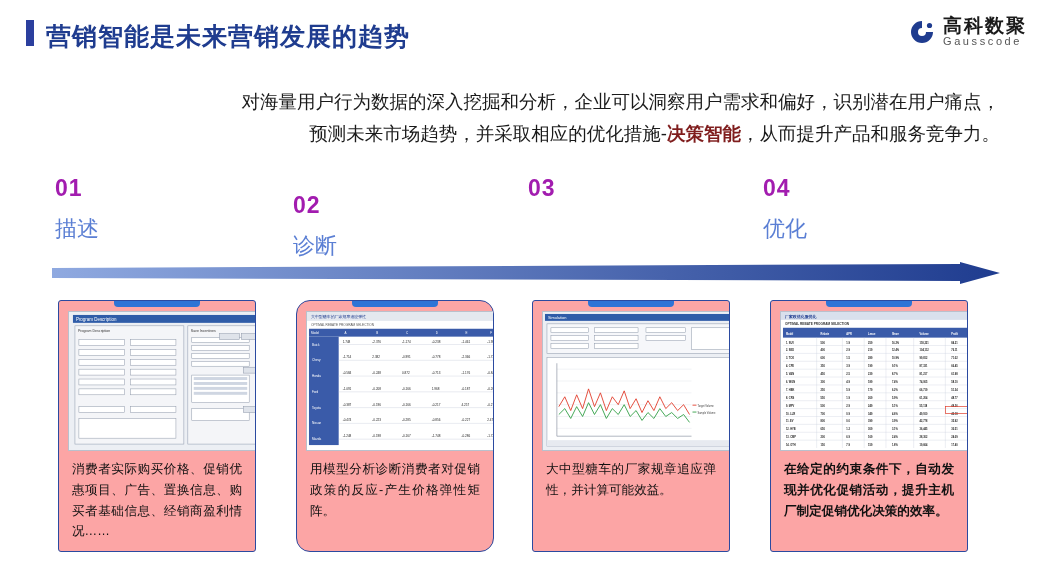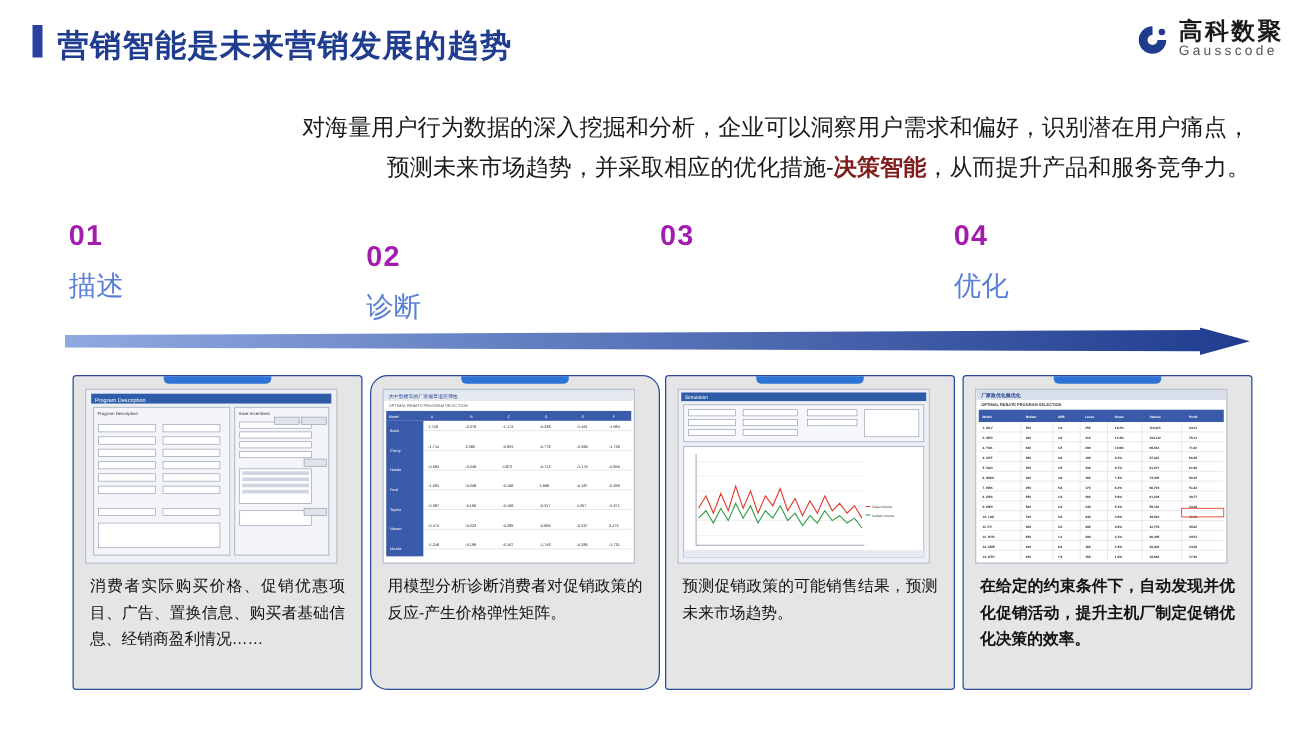--- a/index.html
+++ b/index.html
@@ -127,25 +127,25 @@
   .cards {
     position: absolute;
     top: 300px;
     left: 58px;
     width: 935px;
     height: 260px;
   }
   .card {
     position: absolute;
     top: 0;
-    width: 232px;
+    width: 198px;
     height: 252px;
     border: 1px solid #2b4aa0;
     border-radius: 3px;
-    background: #e5e5e5;
+    background: #fca5a5;
     box-sizing: border-box;
     overflow: hidden;
   }
   .card-tab {
     position: absolute;
     top: -1px;
     left: 50%;
     transform: translateX(-50%);
     width: 86px;
     height: 7px;
@@ -409,21 +409,21 @@
         <polyline points="16,104 22,98 28,108 34,96 40,106 46,92 52,104 58,94 64,108 70,98 76,104 82,94 88,106 94,100 100,110 106,102 112,108 118,98 124,106 130,102 136,108 142,104 148,112" fill="none" stroke="#2f9e44" stroke-width="0.9"></polyline>
         <g fill="#444" font-size="2.6" font-family="Liberation Sans, sans-serif">
           <text x="156" y="96">Target Volume</text>
           <text x="156" y="103">Sample Volume</text>
         </g>
         <line x1="151" y1="94.5" x2="155" y2="94.5" stroke="#e03b2a" stroke-width="0.9"></line>
         <line x1="151" y1="101.5" x2="155" y2="101.5" stroke="#2f9e44" stroke-width="0.9"></line>
         <rect x="4" y="130" width="194" height="6" fill="#e7eaf0"></rect>
       </svg>
     </div>
-    <div class="card-caption">预测促销政策的可能销售结果，预测未来市场趋势。</div>
+    <div class="card-caption">大中型糖车的厂家规章追应弹性，并计算可能效益。</div>
   </div>
 
   <div class="card" style="left:712px;font-weight:bold;">
     <div class="card-tab"></div>
     <div class="card-thumb">
       <svg class="thumb-svg" viewBox="0 0 202 140" preserveAspectRatio="none">
         <rect x="0" y="0" width="202" height="140" fill="#ffffff"></rect>
         <rect x="0" y="0" width="202" height="8" fill="#d9e0ec"></rect>
         <text x="4" y="6" font-size="4" fill="#1f3c8f" font-family="Liberation Sans, sans-serif">厂家政优化服优化</text>
         <text x="4" y="13" font-size="3.2" fill="#333" font-family="Liberation Sans, sans-serif">OPTIMAL REBATE PROGRAM SELECTION</text>

